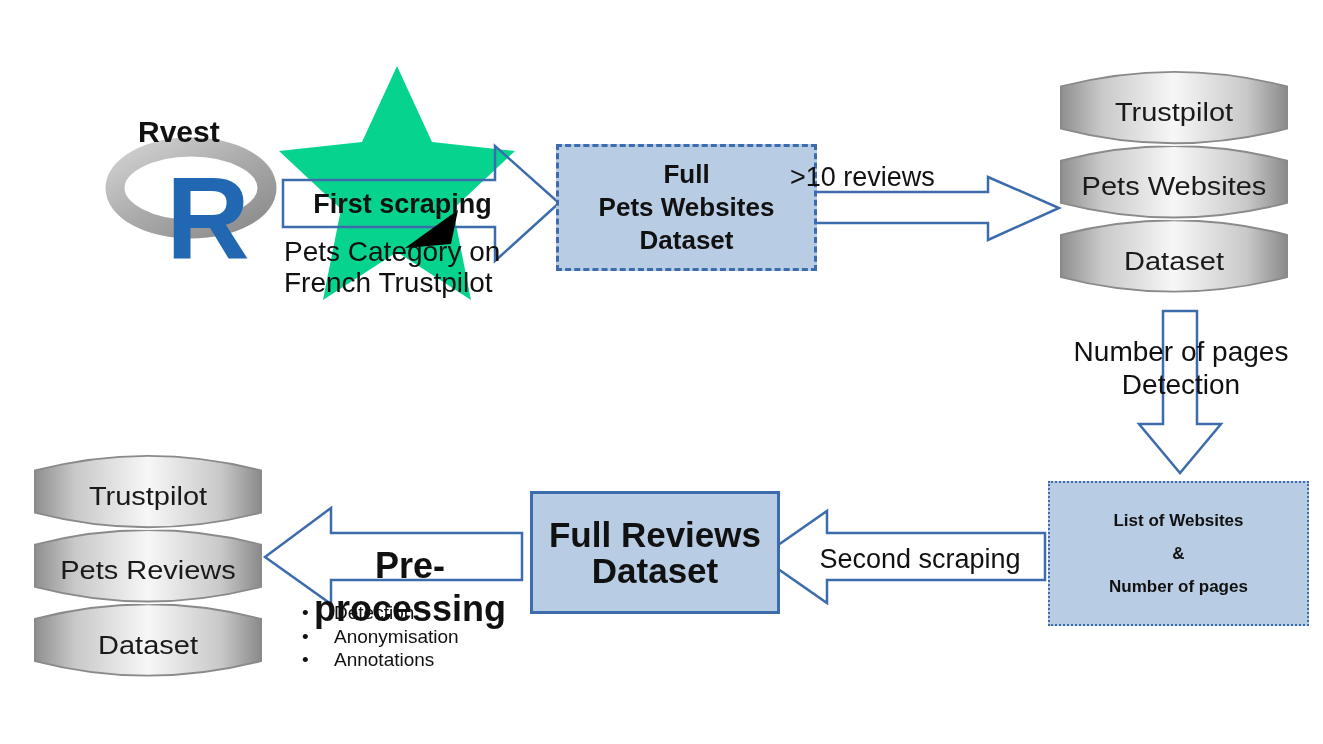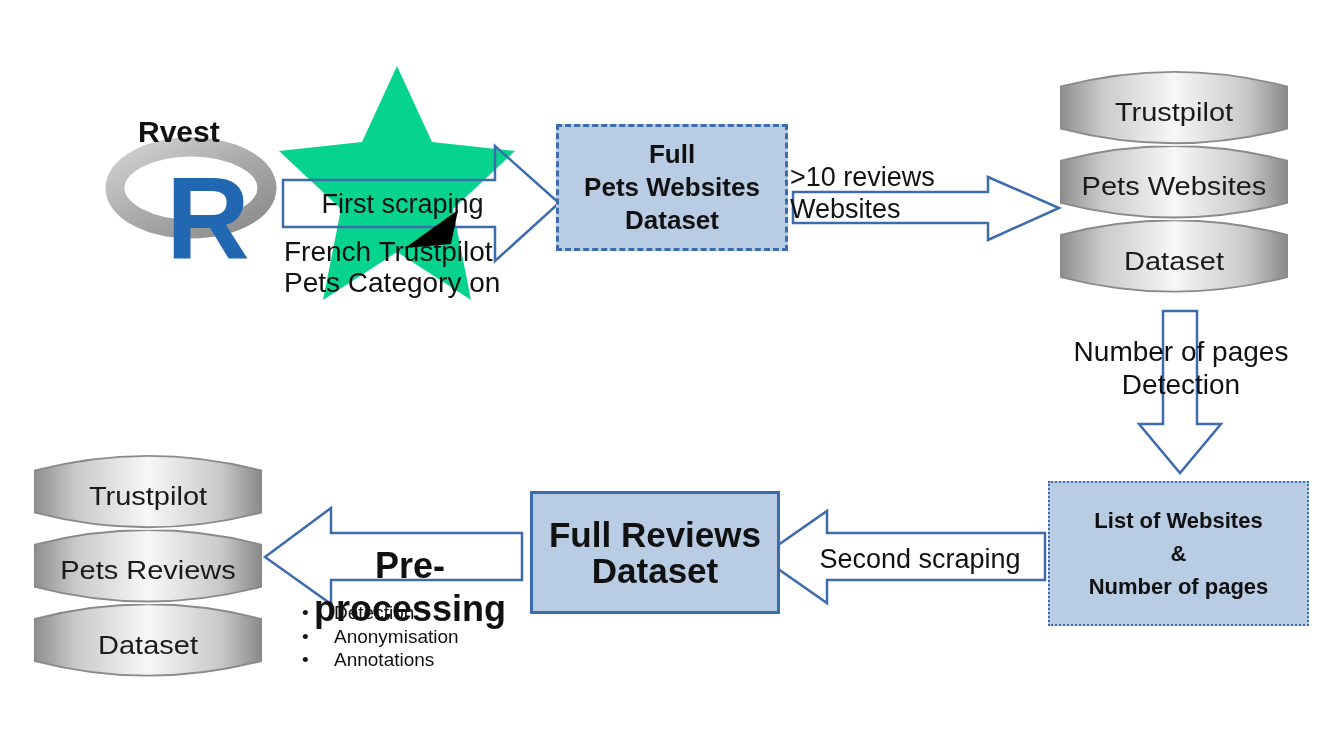--- a/index.html
+++ b/index.html
@@ -7,25 +7,25 @@
     position:relative;width:1323px;height:744px;background:#ffffff;
     font-family:"Liberation Sans","DejaVu Sans",sans-serif;color:#111;overflow:hidden;
   }
   #shapes{position:absolute;left:0;top:0;z-index:1;}
   .t{position:absolute;z-index:3;line-height:1.2;}
   .bluebox{
     position:absolute;z-index:2;background:#b8cce4;
     display:flex;flex-direction:column;justify-content:center;align-items:center;
     font-weight:bold;text-align:center;box-sizing:border-box;
   }
-  #full-pets-box{left:556px;top:124px;width:232px;height:127px;border:3px dashed #3c6cac;font-size:26px;line-height:33px;}
-  #list-box{left:1048px;top:481px;width:261px;height:145px;border:2px dotted #3c6cac;font-size:22px;line-height:33px;}
+  #full-pets-box{left:556px;top:144px;width:261px;height:127px;border:3px dashed #3c6cac;font-size:26px;line-height:33px;}
+  #list-box{left:1048px;top:481px;width:261px;height:145px;border:2px dotted #3c6cac;font-size:17px;line-height:33px;}
   #full-reviews-box{left:530px;top:491px;width:250px;height:123px;border:3px solid #3c6cac;font-size:35px;line-height:36px;}
   #rvest-label{left:138px;top:114px;font-size:30px;font-weight:bold;}
-  #first-scraping-label{left:285px;top:188px;width:235px;font-size:27px;font-weight:normal;text-align:center;}
+  #first-scraping-label{left:285px;top:188px;width:235px;font-size:27px;font-weight:bold;text-align:center;}
   #pets-category-note{left:284px;top:236px;width:250px;font-size:28px;line-height:31px;}
   #filter-arrow-label{left:790px;top:161px;width:225px;font-size:27px;line-height:32px;text-align:left;}
   #detect-arrow-label{left:1048px;top:335px;width:266px;font-size:28px;line-height:33px;text-align:center;}
   #second-scraping-label{left:800px;top:543px;width:240px;font-size:27px;font-weight:normal;text-align:center;}
   #pre-processing-label{left:300px;top:544px;width:220px;font-size:36px;font-weight:bold;text-align:center;}
   #pre-bullets{left:296px;top:601px;width:220px;font-size:19px;line-height:23.5px;}
   .bullet-row{display:flex;}
   .bullet-dot{width:32px;text-align:left;padding-left:6px;}
   .db-svg{position:absolute;z-index:2;}
   #db-top{left:1059px;top:70px;}
@@ -55,33 +55,32 @@
         <stop offset="1" stop-color="#8a8a8a"></stop>
       </linearGradient>
     </defs>
     <ellipse cx="88" cy="51" rx="76" ry="41" fill="none" stroke="url(#ringGrad)" stroke-width="19"></ellipse>
     <text x="105" y="122" text-anchor="middle" font-size="116" font-weight="bold" font-family="Liberation Sans, DejaVu Sans, sans-serif" fill="#2267b2">R</text>
   </svg>
   <div class="t" id="rvest-label">Rvest</div>
 
   <div class="t" id="first-scraping-label">First scraping</div>
   <div class="t" id="pets-category-note">
+    <div>Pets Category on</div>
     <div>French Trustpilot</div>
-    <div>Pets Category on</div>
   </div>
 
   <div class="bluebox" id="full-pets-box">
     <div>Full</div>
     <div>Pets Websites</div>
     <div>Dataset</div>
   </div>
 
   <div class="t" id="filter-arrow-label">
     <div>&gt;10 reviews</div>
-    <div>Websites</div>
   </div>
 
   <svg id="db-top" class="db-svg" width="230" height="240" viewBox="0 0 230 262" preserveAspectRatio="none">
     <defs>
       <linearGradient id="dbg" x1="0" y1="0" x2="1" y2="0">
         <stop offset="0" stop-color="#8f8f8f"></stop>
         <stop offset="0.18" stop-color="#c9c9c9"></stop>
         <stop offset="0.5" stop-color="#f7f7f7"></stop>
         <stop offset="0.82" stop-color="#c9c9c9"></stop>
         <stop offset="1" stop-color="#8a8a8a"></stop>

